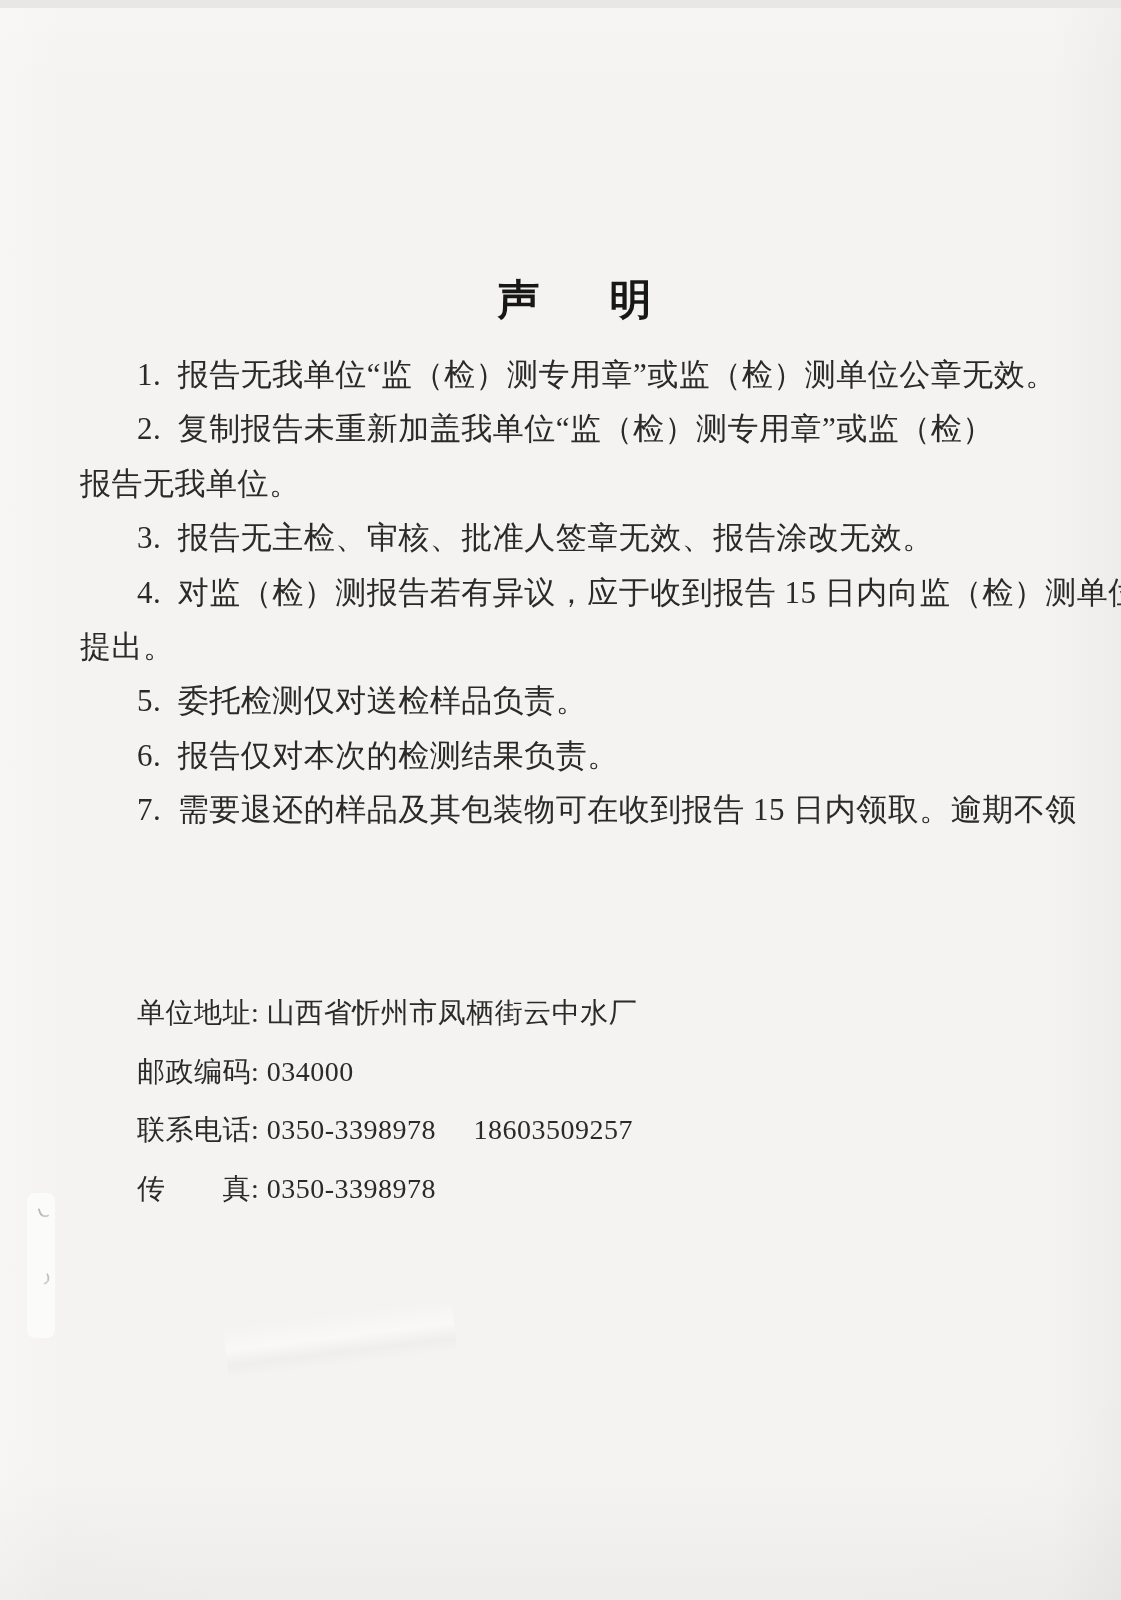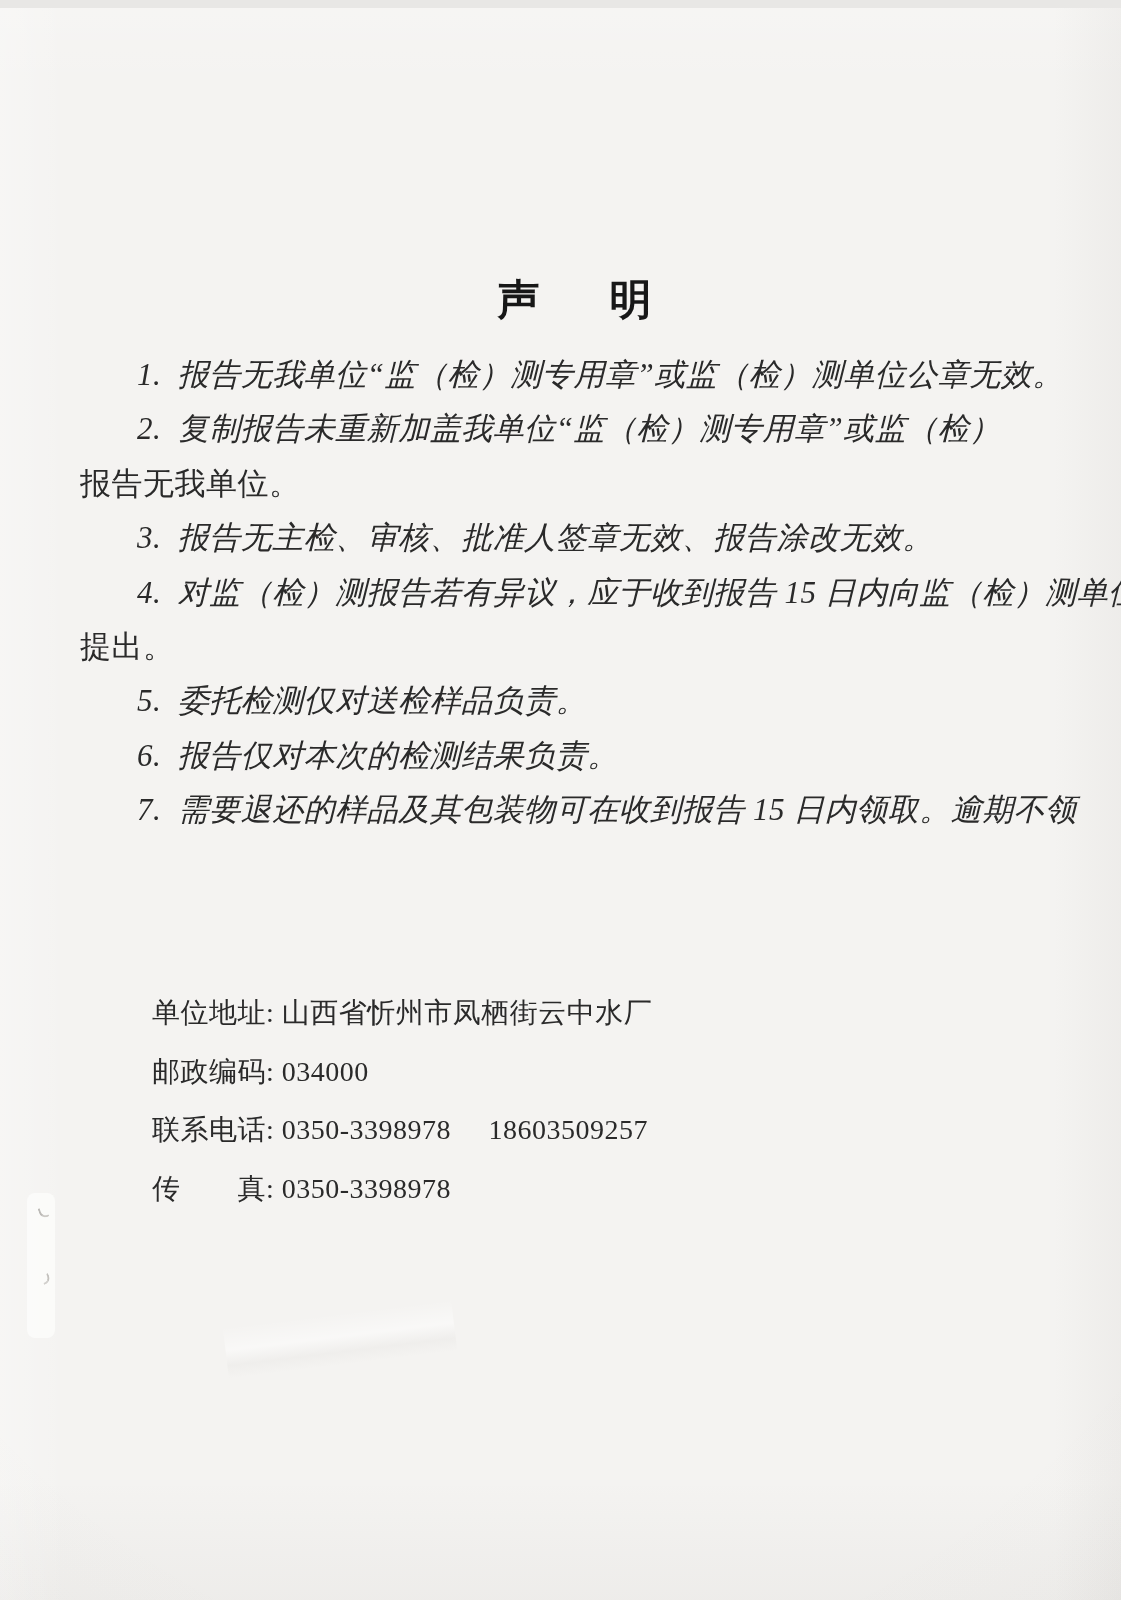--- a/index.html
+++ b/index.html
@@ -91,27 +91,26 @@
     font-size: 31px;
     line-height: 54.4px;
     color: var(--ink);
     letter-spacing: 0.5px;
   }
   .line {
     white-space: pre;
   }
   .line.indent {
     padding-left: 57px;
-    font-style: italic;
   }
 
   .contact-block {
     position: absolute;
     top: 976px;
-    left: 152px;
+    left: 137px;
     font-size: 28px;
     line-height: 58.7px;
     color: var(--ink);
     letter-spacing: 0.5px;
   }
 </style>
 </head>
 <body>
 
 <div class="page">

